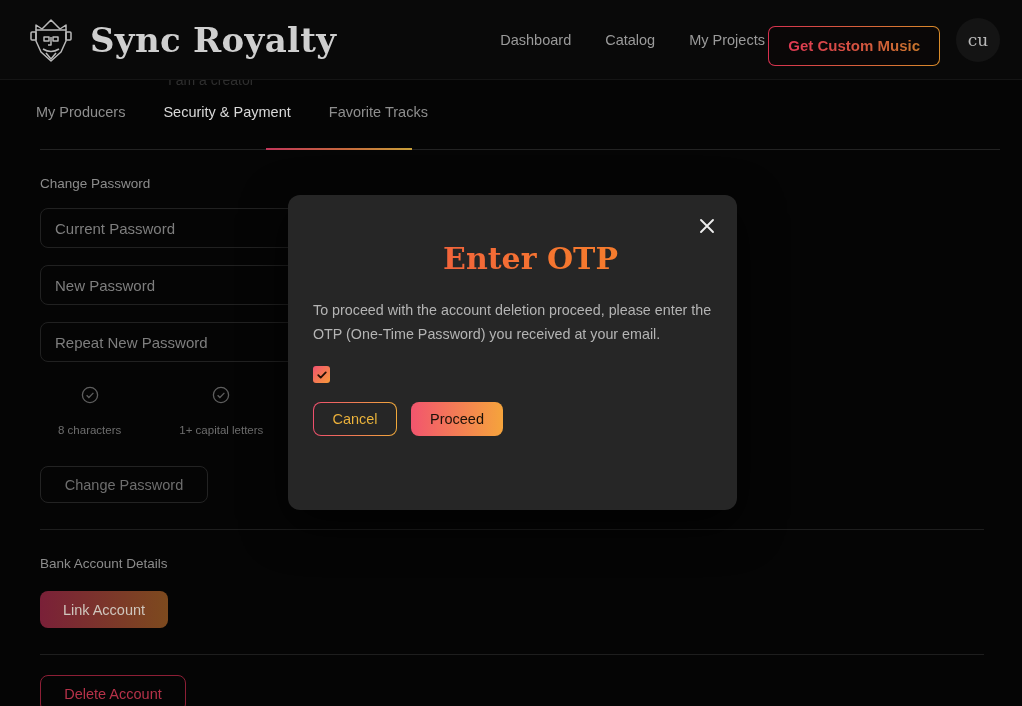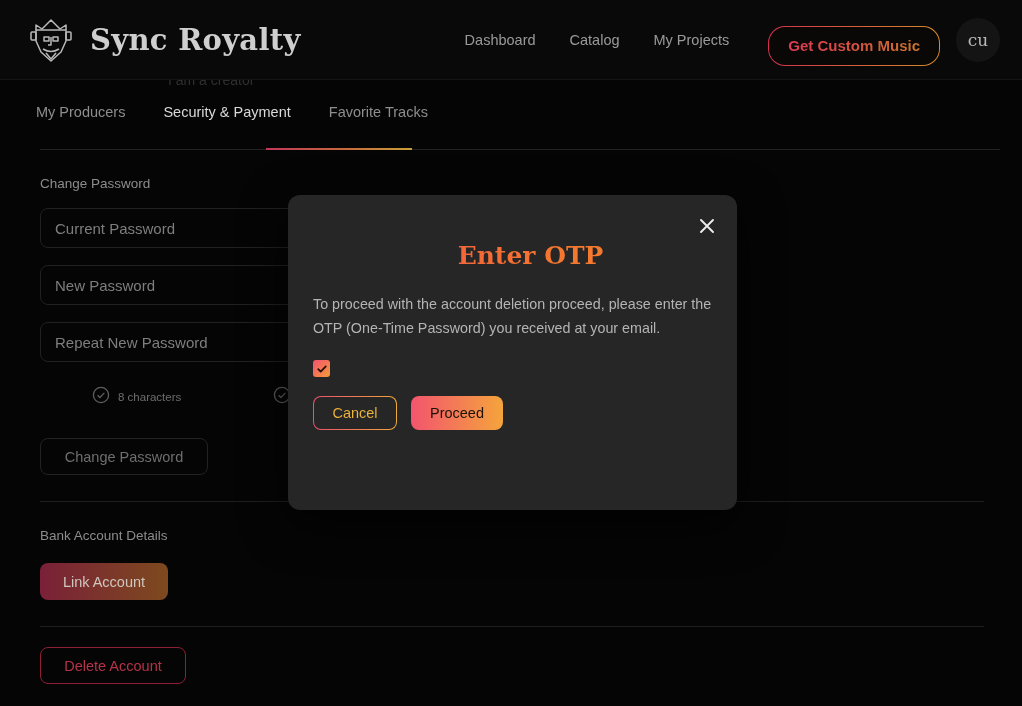--- a/index.html
+++ b/index.html
@@ -28,29 +28,29 @@
     position: absolute; left: 0; top: 0; width: 1022px; height: 80px;
     background: #090909;
     display: flex; align-items: center;
     z-index: 10;
     border-bottom: 1px solid #151515;
   }
   .brand { display: flex; align-items: center; gap: 10px; margin-left: 22px; }
   .brand-logo { width: 58px; height: 58px; }
   .brand-name {
     font-family: "DejaVu Serif", "Liberation Serif", serif;
-    font-size: 29px; font-weight: 700; color: #cfcfcf; letter-spacing: .3px;
+    font-size: 34px; font-weight: 700; color: #cfcfcf; letter-spacing: .3px;
   }
   .nav { display: flex; align-items: flex-end; gap: 34px; margin-left: 164px; }
   .nav a { color: #9a9a9a; font-size: 14.5px; text-decoration: none; }
   .header-right { margin-left: auto; display: flex; align-items: center; gap: 16px; margin-right: 22px; }
   .gcm-btn {
     position: relative; height: 40px; padding: 0 19px;
     display: flex; align-items: center; justify-content: center;
-    border-radius: 17px; background: #0a0707;
+    border-radius: 7px; background: #0a0707;
     font-size: 15px; font-weight: 600; cursor: pointer;
     background-image: linear-gradient(#0a0707,#0a0707), linear-gradient(90deg,#d6304f,#d98b2a);
     background-origin: border-box; background-clip: padding-box, border-box;
     border: 1px solid transparent;
     margin-top: 12px;
   }
   .gcm-btn span {
     background: linear-gradient(90deg,#e03a54 0%, #d4543f 55%, #c9772c 100%);
     -webkit-background-clip: text; background-clip: text; color: transparent;
   }
@@ -76,21 +76,21 @@
   .main { position: absolute; left: 0; top: 150px; width: 1022px; z-index: 2; }
   .section-label { color: #8c8c8c; font-size: 13.5px; padding-left: 40px; padding-top: 26px; }
   .field {
     margin: 17px 0 0 40px; width: 527px; height: 40px;
     border: 1px solid #212121; border-radius: 8px;
     background: transparent; color: #8a8a8a; font-size: 15px;
     padding: 0 14px; font-family: "Liberation Sans", sans-serif;
   }
   .field::placeholder { color: #7e7e7e; }
   .reqs { display: flex; gap: 58px; padding-left: 58px; margin-top: 24px; }
-  .req { display: flex; flex-direction: row; align-items: center; gap: 8px; margin-left: 34px; }
+  .req { display: flex; flex-direction: column; align-items: center; gap: 16px; }
   .req-label { font-size: 11.5px; color: #6e6e6e; white-space: nowrap; }
   .change-pw-btn {
     margin: 30px 0 0 40px; width: 168px; height: 37px;
     border: 1px solid #232323; border-radius: 8px; background: transparent;
     color: #6e6e6e; font-size: 14.5px; cursor: pointer;
     font-family: "Liberation Sans", sans-serif;
   }
   .divider { margin: 26px 0 0 40px; width: 944px; height: 1px; background: #1e1e1e; }
   .link-btn {
     margin: 20px 0 0 40px; width: 128px; height: 37px; border: none; border-radius: 8px;
@@ -111,21 +111,21 @@
     background: #262626; border-radius: 12px; z-index: 40;
     box-shadow: 0 14px 45px rgba(0,0,0,.75);
   }
   .modal-close {
     position: absolute; right: 18px; top: 19px; width: 24px; height: 24px;
     cursor: pointer; display: flex; align-items: center; justify-content: center;
   }
   .modal-title {
     text-align: center; margin-top: 46px;
     font-family: "DejaVu Serif","Liberation Serif", serif;
-    font-size: 25px; font-weight: 700;
+    font-size: 30px; font-weight: 700;
     background: linear-gradient(90deg,#ef4b4b 0%, #f5762f 60%, #f7872a 100%);
     -webkit-background-clip: text; background-clip: text; color: transparent; padding-left: 36px;
   }
   .modal-desc {
     margin: 22px 25px 0 25px; color: #b4b4b4; font-size: 14.3px; line-height: 24px;
   }
   .otp-input {
     display: block; margin: 28px auto 0 auto; width: 399px; height: 36px;
     background: #2e2e2e; border: 1px solid #3a3a3a; border-radius: 7px;
     color: #efefef; font-size: 15px; padding: 0 12px;

